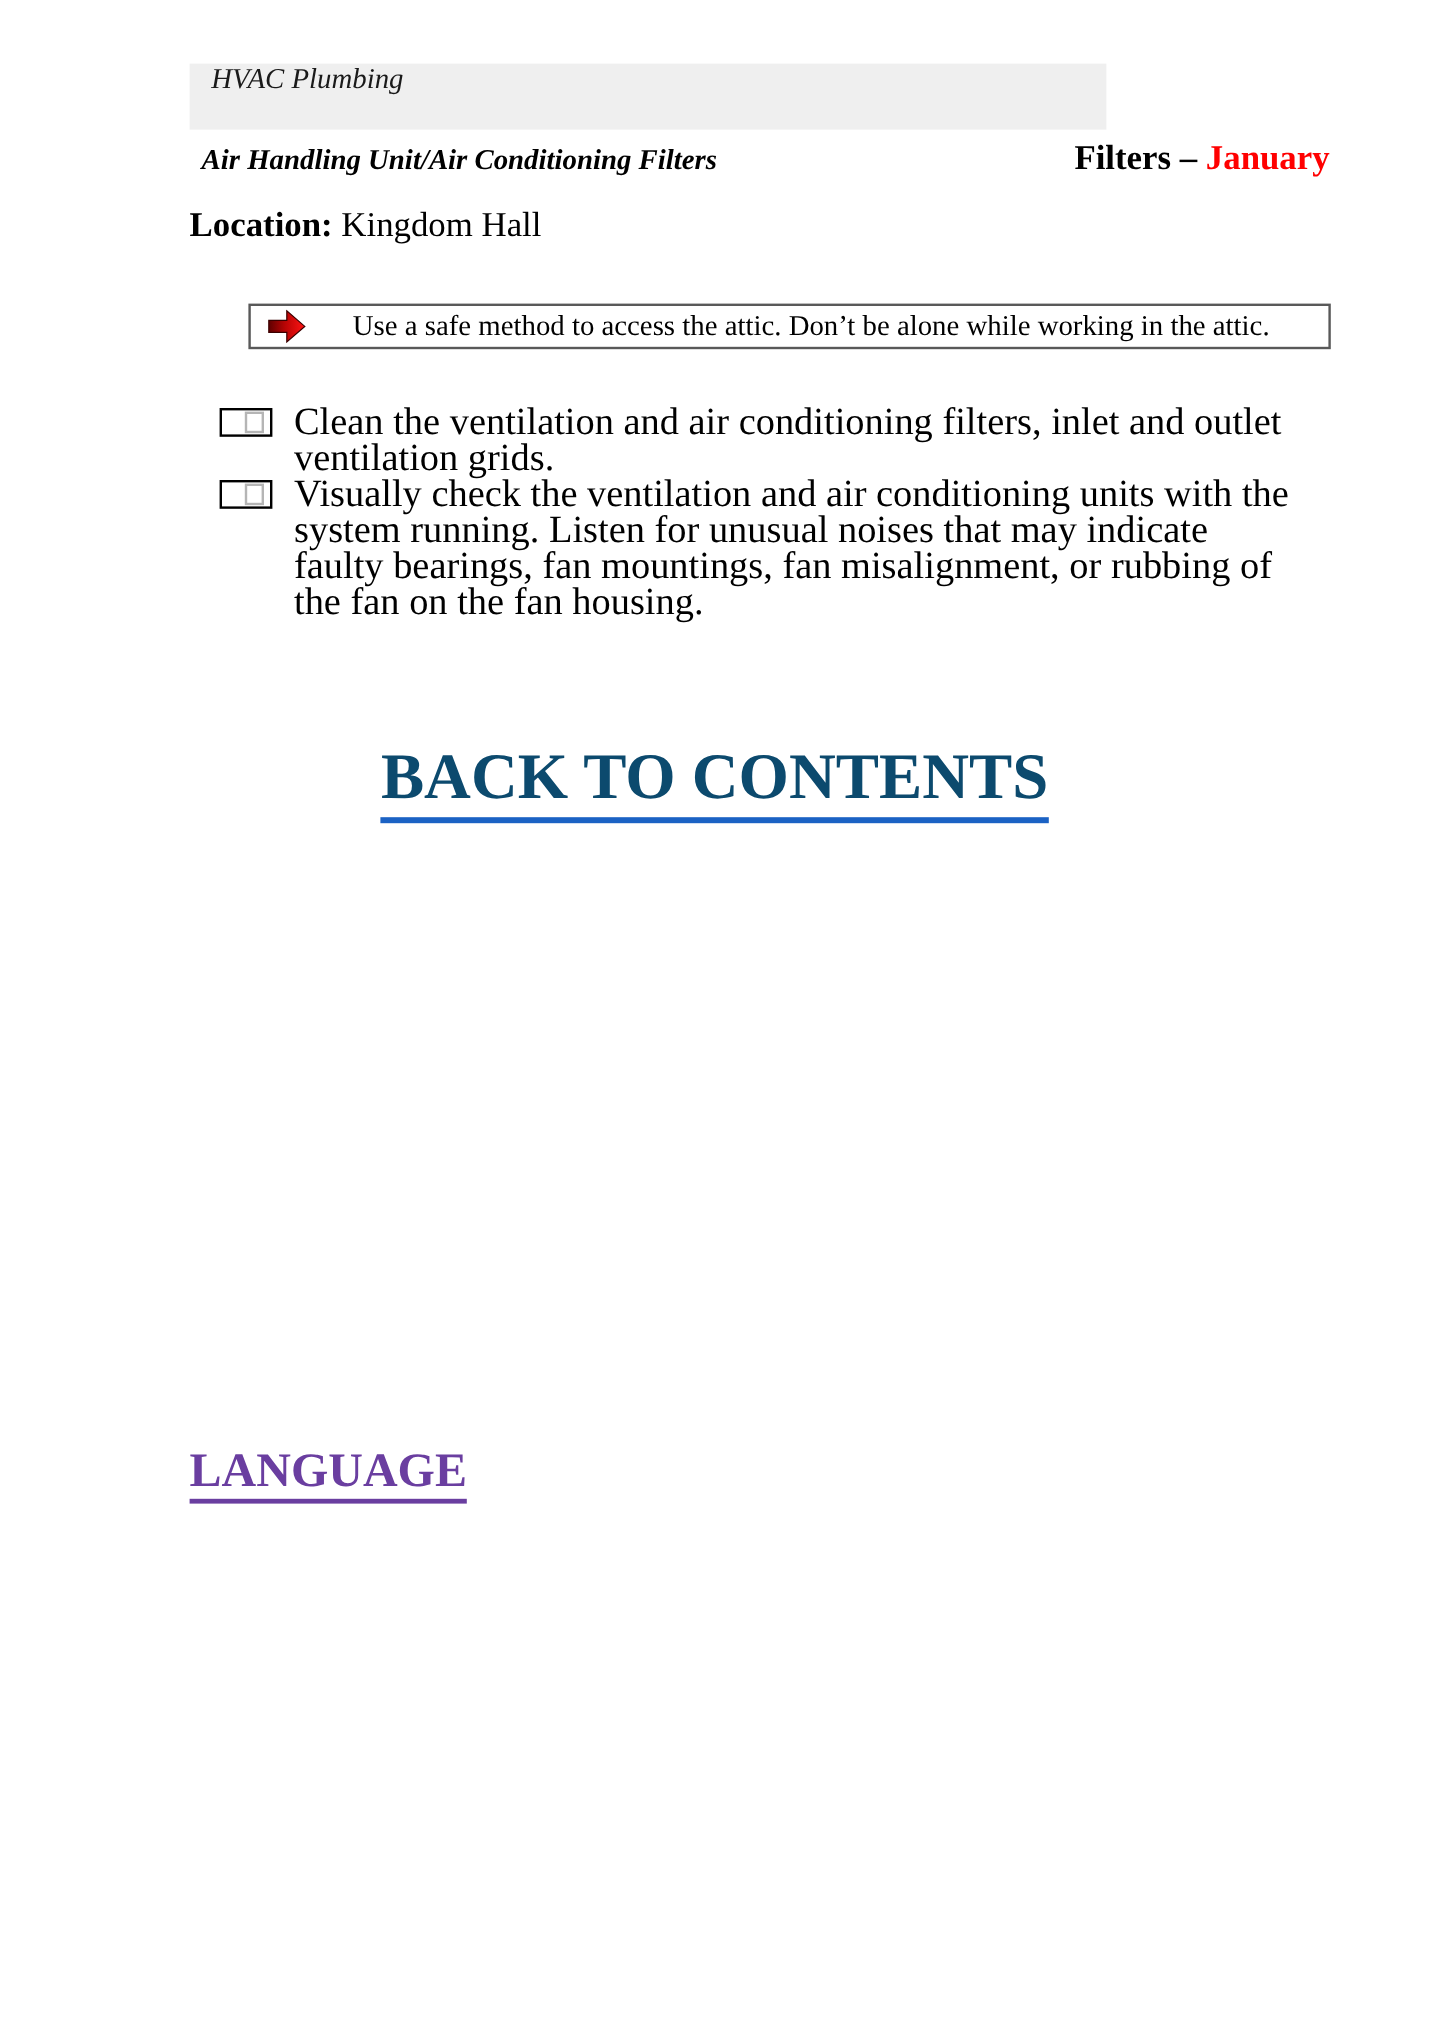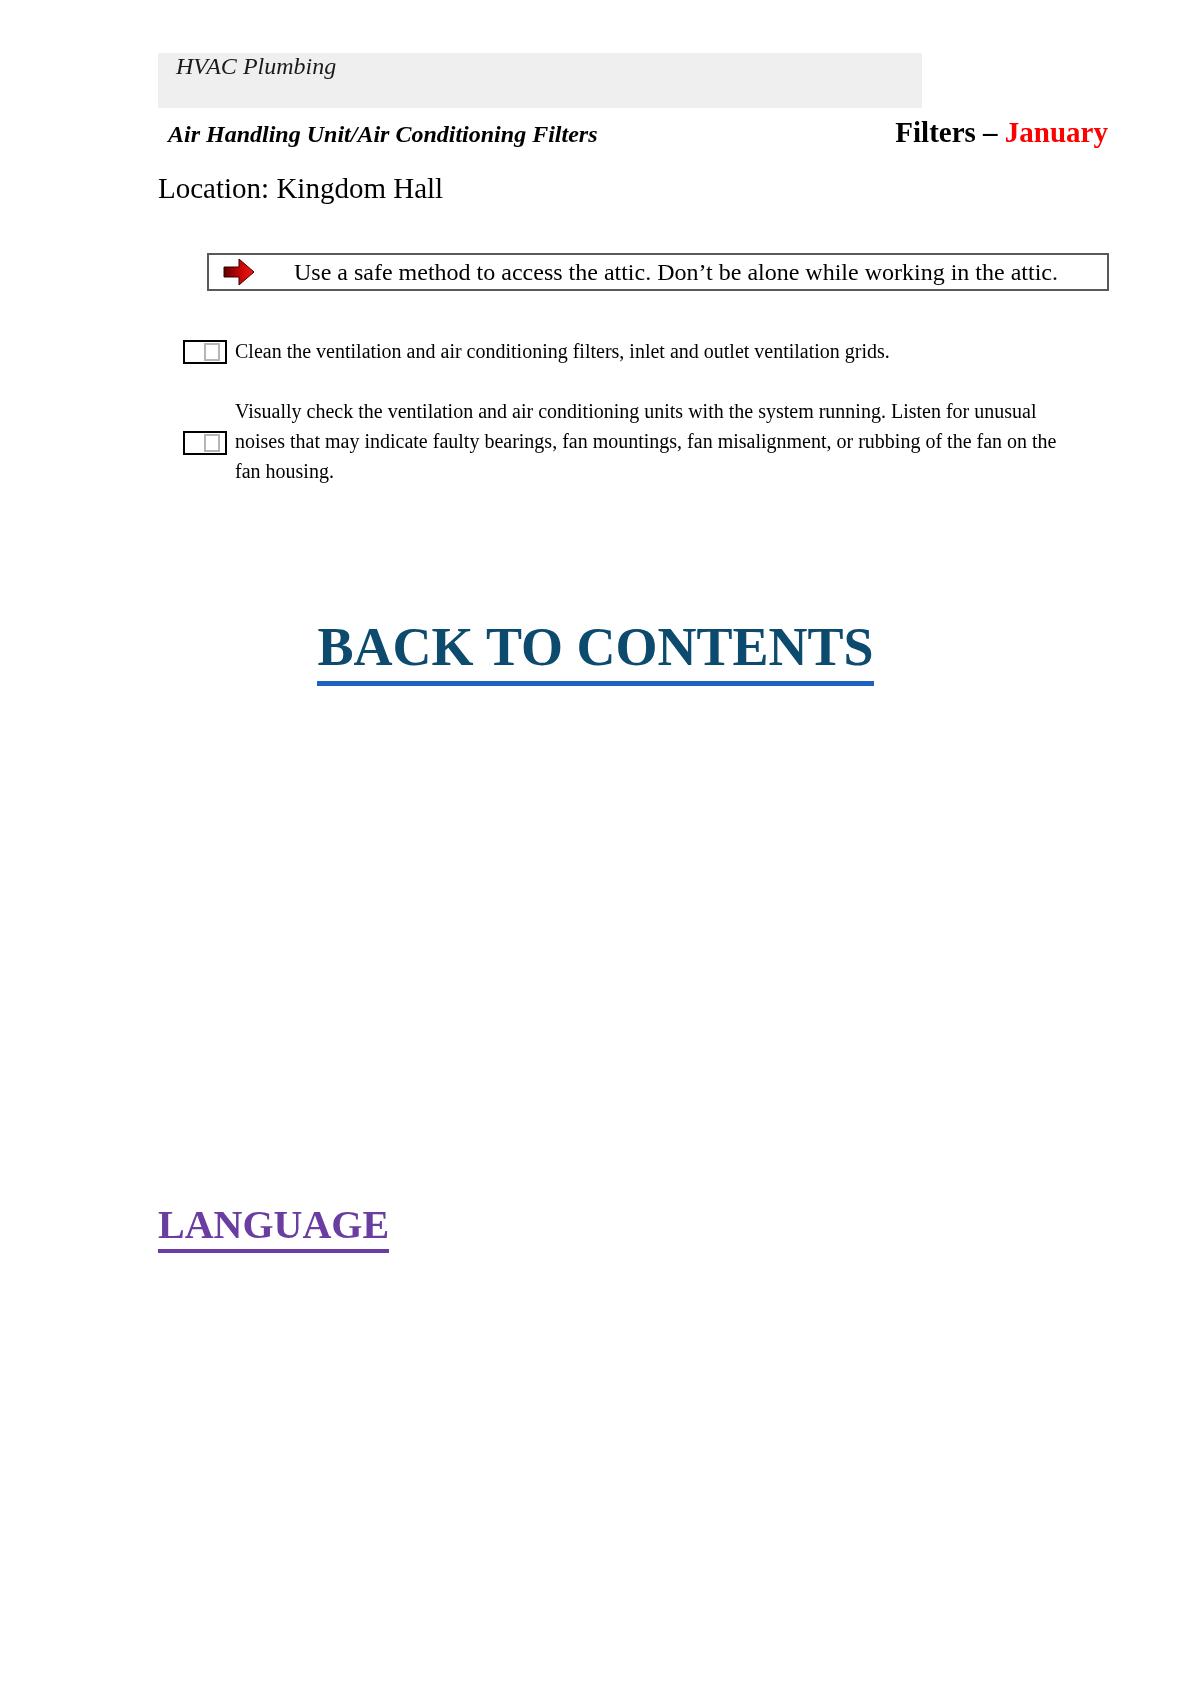--- a/index.html
+++ b/index.html
@@ -63,21 +63,21 @@
     color: #ff0000;
   }
 
   
   .location-line {
     position: absolute;
     left: 158px;
     top: 172px;
     font-size: 29px;
   }
-  .location-label { font-weight: normal; }
+  .location-label { font-weight: bold; }
   .location-value { font-weight: normal; }
 
   
   .warning-box {
     position: absolute;
     left: 207px;
     top: 253px;
     width: 898px;
     height: 34px;
     border: 2px solid #595959;
@@ -99,42 +99,42 @@
   }
 
   
   .check-item {
     position: absolute;
     left: 183px;
     display: flex;
     align-items: flex-start;
   }
   .check-item-1 { top: 336px; }
-  .check-item-2 { top: 396px; align-items: center; }
+  .check-item-2 { top: 396px; }
   .checkbox-outer {
     flex: 0 0 auto;
     width: 40px;
     height: 20px;
     border: 2px solid #000000;
     position: relative;
     margin-top: 4px;
     background: #ffffff;
   }
   .checkbox-inner {
     position: absolute;
     right: 5px;
     top: 1px;
     width: 12px;
     height: 14px;
     border: 2px solid #b5b5b5;
     background: #ffffff;
   }
   .check-text {
-    margin-left: 8px;
-    font-size: 20px;
+    margin-left: 18px;
+    font-size: 32px;
     line-height: 30px;
     width: 838px;
   }
 
   
   .back-link-wrap {
     position: absolute;
     left: 0;
     top: 616px;
     width: 1191px;

